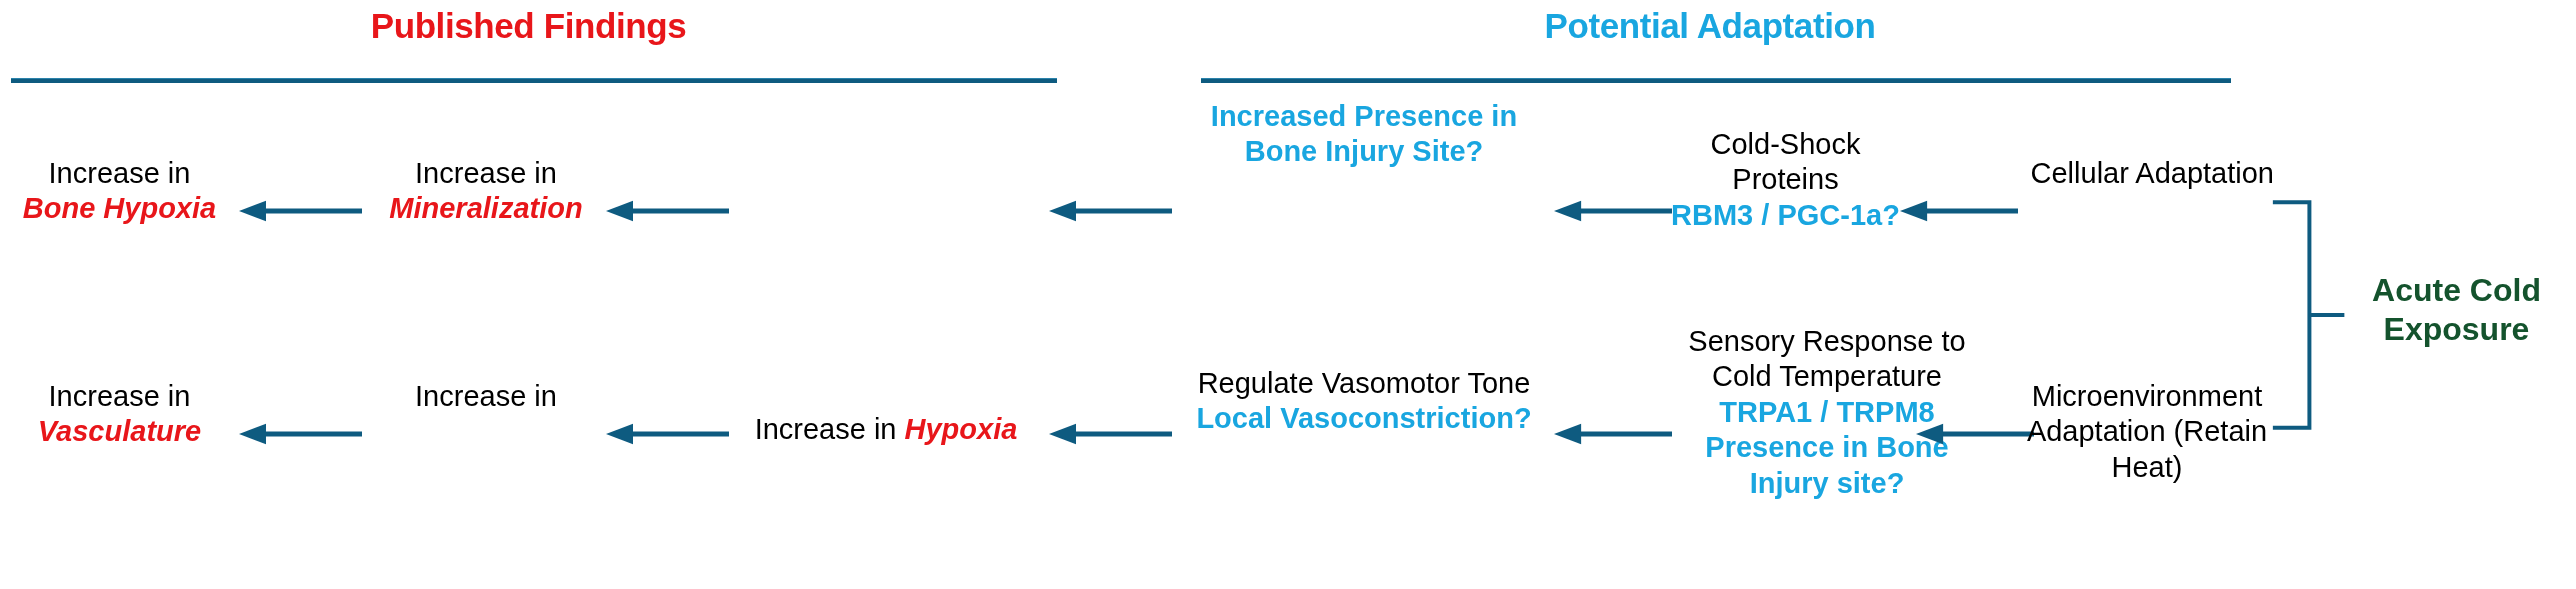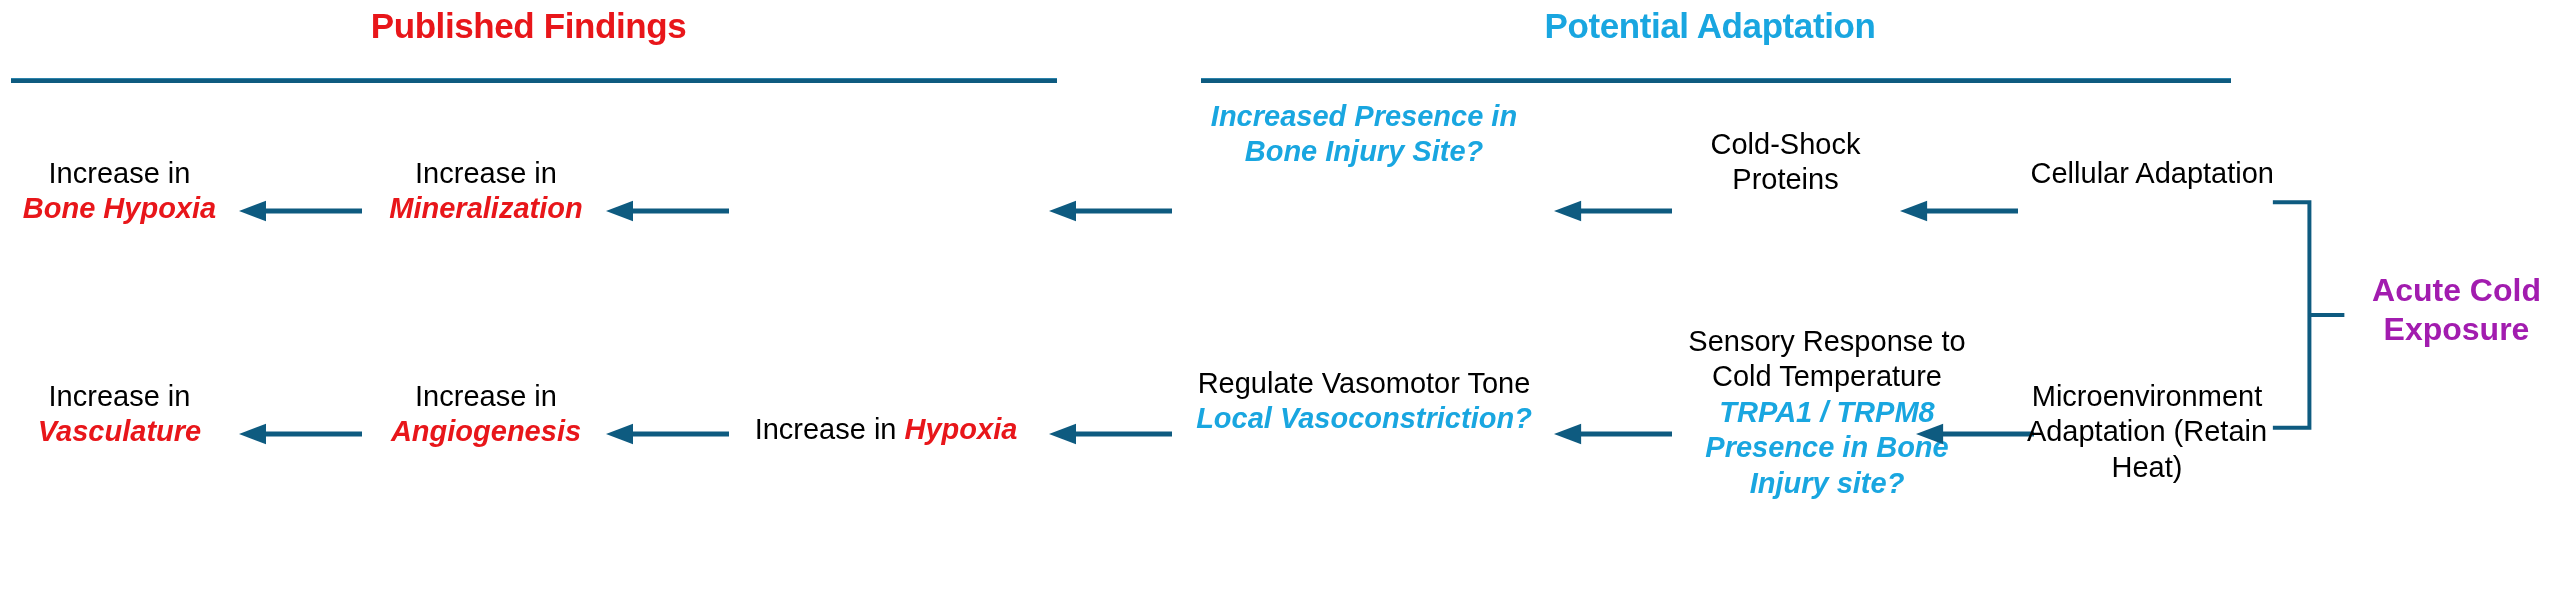--- a/index.html
+++ b/index.html
@@ -60,21 +60,20 @@
     color: #000000;
   }
   .node .red {
     color: #E8161A;
     font-weight: bold;
     font-style: italic;
   }
   .node .blue {
     color: #19A6E0;
     font-weight: bold;
-    font-style: italic;
     display: block;
   }
   .node .plain { color: #000000; }
 
   
   .arrow {
     position: absolute;
     height: 24px;
     overflow: visible;
   }
@@ -92,21 +91,21 @@
   
   #acute-cold {
     position: absolute;
     left: 2337px;
     top: 271px;
     width: 239px;
     text-align: center;
     font-size: 32px;
     font-weight: bold;
     line-height: 1.22;
-    color: #a21caf;
+    color: #14532d;
   }
 </style>
 </head>
 <body>
 
 <div id="canvas">
 
   <div class="hdr" id="hdr-published">Published Findings</div>
   <div class="hdr-rule" id="rule-left"></div>
 
@@ -151,20 +150,21 @@
 
   <div class="arrow" style="left:1554px; top:199px; width:118px;">
     <svg width="118" height="24" viewBox="0 0 148 30">
       <line x1="28" y1="15" x2="148" y2="15" stroke="#0E5B80" stroke-width="6"></line>
       <polygon points="0,15 34,2 34,28" fill="#0E5B80"></polygon>
     </svg>
   </div>
 
   <div class="node" style="left:1670px; top:127px; width:231px;">
     <span class="plain">Cold-Shock Proteins</span>
+    <span class="blue">RBM3 / PGC-1a?</span>
   </div>
 
   <div class="arrow" style="left:1900px; top:199px; width:118px;">
     <svg width="118" height="24" viewBox="0 0 148 30">
       <line x1="28" y1="15" x2="148" y2="15" stroke="#0E5B80" stroke-width="6"></line>
       <polygon points="0,15 34,2 34,28" fill="#0E5B80"></polygon>
     </svg>
   </div>
 
   <div class="node" style="left:2012px; top:156px; width:262px;text-align:right;">
@@ -178,21 +178,20 @@
 
   <div class="arrow" style="left:239px; top:422px; width:123px;">
     <svg width="123" height="24" viewBox="0 0 155 30">
       <line x1="28" y1="15" x2="155" y2="15" stroke="#0E5B80" stroke-width="6"></line>
       <polygon points="0,15 34,2 34,28" fill="#0E5B80"></polygon>
     </svg>
   </div>
 
   <div class="node" style="left:359px; top:379px; width:254px;">
     <span class="plain">Increase in</span><br>
-    <span class="red">Angiogenesis</span>
   </div>
 
   <div class="arrow" style="left:606px; top:422px; width:123px;">
     <svg width="123" height="24" viewBox="0 0 155 30">
       <line x1="28" y1="15" x2="155" y2="15" stroke="#0E5B80" stroke-width="6"></line>
       <polygon points="0,15 34,2 34,28" fill="#0E5B80"></polygon>
     </svg>
   </div>
 
   <div class="node" style="left:727px; top:412px; width:318px;">

